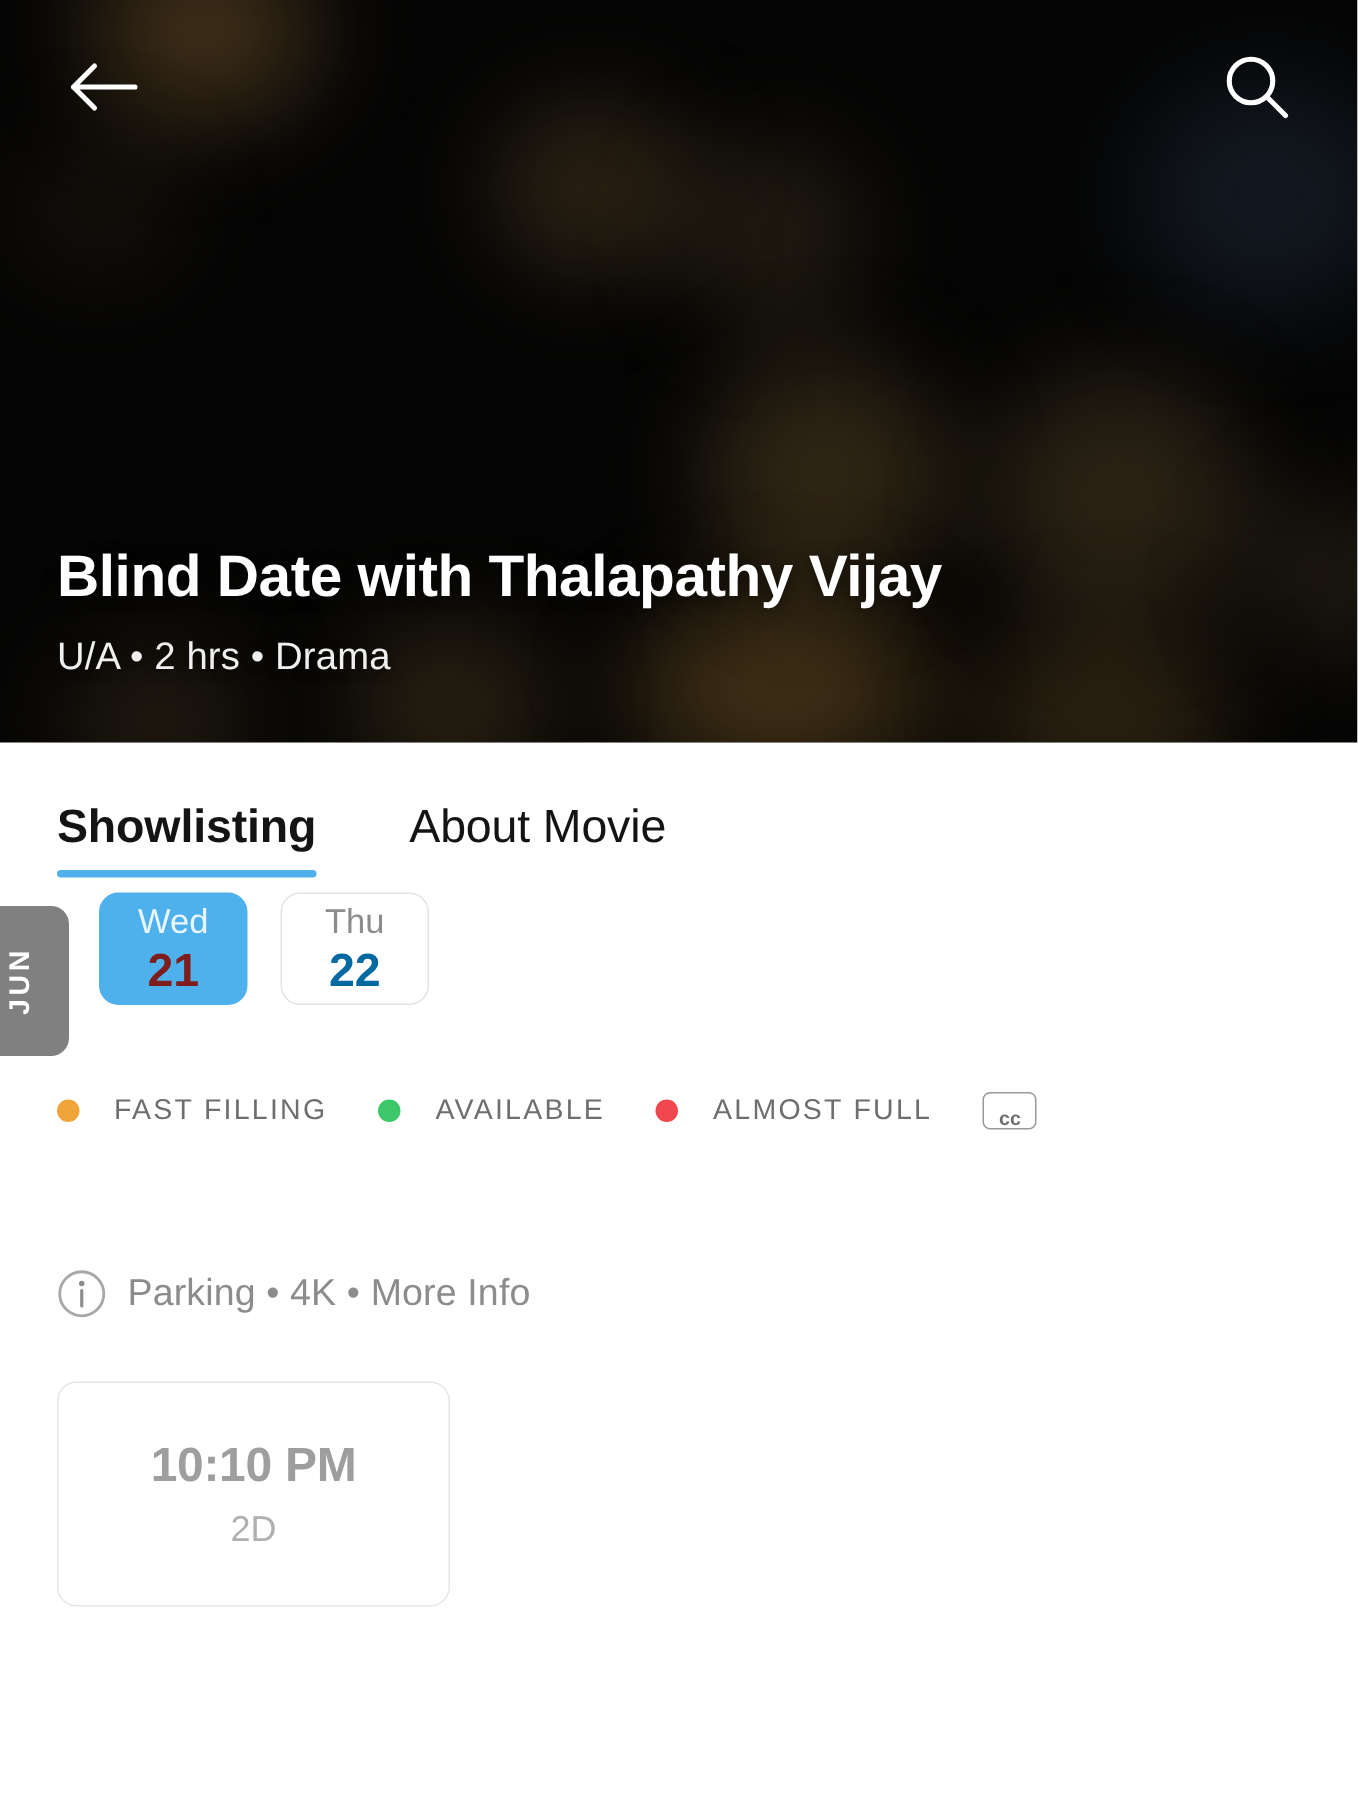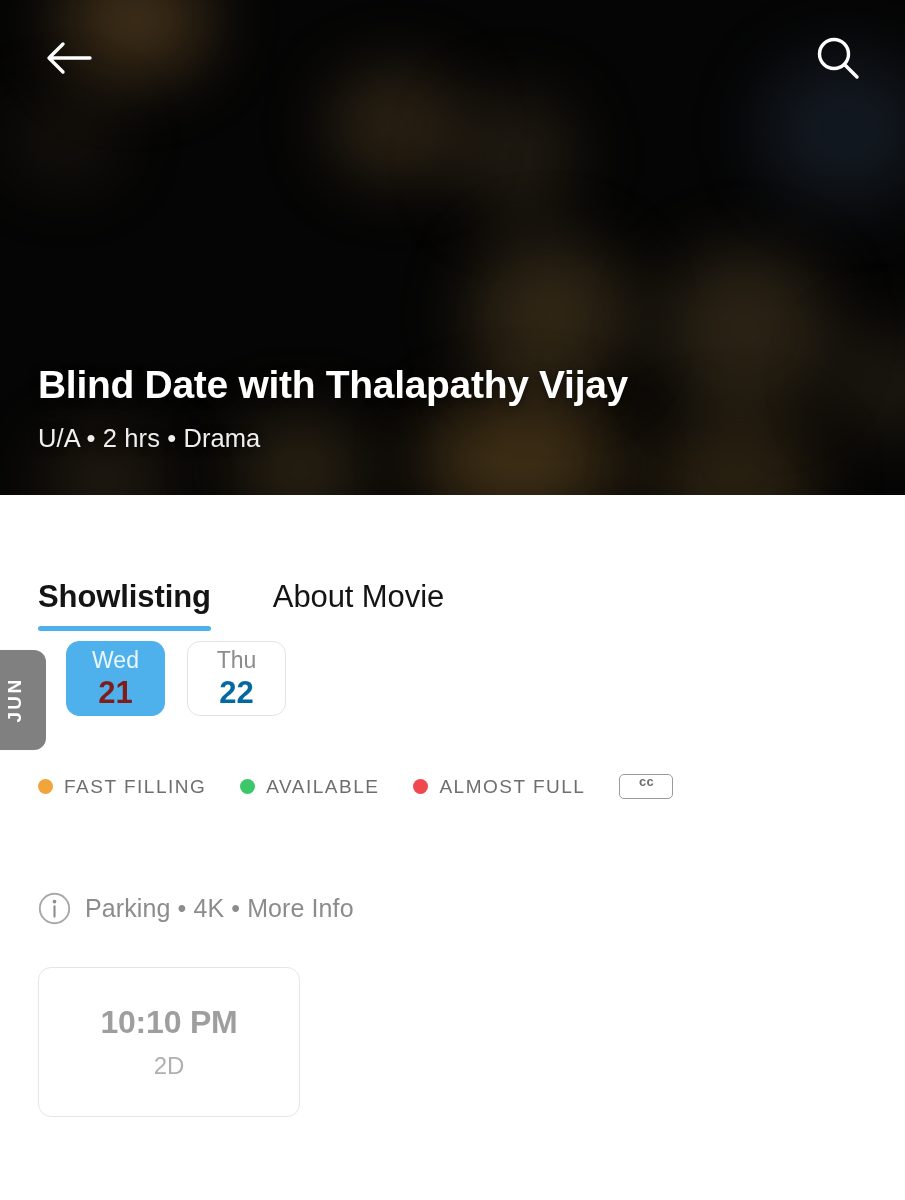--- a/index.html
+++ b/index.html
@@ -52,21 +52,21 @@
   }
   .movie-meta {
     margin-top:18px; color:#efefef; font-size:25.5px; font-weight:400;
     letter-spacing:0.1px;
     text-shadow:0 1px 8px rgba(0,0,0,0.5);
   }
 
   
   .tabs { display:flex; align-items:flex-end; padding:38px 0 0 38px; gap:62px; }
   .tab { position:relative; padding-bottom:16px; cursor:pointer; }
-  .tab-label { font-size:31px; color:#141414; letter-spacing:-0.1px;margin-top:46px; }
+  .tab-label { font-size:31px; color:#141414; letter-spacing:-0.1px; }
   .tab.active .tab-label { font-weight:700; }
   .tab-underline {
     position:absolute; left:0; right:0; bottom:0; height:5px;
     background:#4eb1ec; border-radius:3px;
   }
 
   
   .date-strip { position:relative; height:115px; margin-top:10px; }
   .month-tab {
     position:absolute; left:-16px; top:9px;
@@ -89,28 +89,28 @@
   .date-day { font-size:23px; font-weight:400; color:#8c8c8c; line-height:1.25; }
   .date-num { font-size:31px; font-weight:700; color:#0369a1; line-height:1.15; }
   .date-chip.selected .date-day { color:#eaf6fd; }
   .date-chip.selected .date-num { color:#7f1d1d; }
 
   
   .legend {
     display:flex; align-items:center; gap:0;
     padding:18px 0 0 38px;
   }
-  .legend-item { display:flex; align-items:center; margin-right:34px; }
+  .legend-item { display:flex; align-items:center; margin-right:34px;gap:12px; }
   .legend-dot { width:15px; height:15px; border-radius:50%; margin-right:11px; flex:none; }
   .legend-text {
     font-size:19px; color:#6e6e6e; letter-spacing:1.5px; font-weight:400; white-space:nowrap;
   }
   .cc-box {
-    width:54px; height:25px; border:1.7px solid #9a9a9a; border-radius:5px;
-    display:flex; align-items:flex-start; justify-content:center; margin-right:11px; flex:none;
+    width:36px; height:25px; border:1.7px solid #9a9a9a; border-radius:5px;
+    display:flex; align-items:flex-end; justify-content:center; margin-right:11px; flex:none;
   }
   .cc-box span { font-size:13px; font-weight:700; color:#6e6e6e; letter-spacing:0.2px; line-height:1; }
 
   
   .venue { padding:70px 38px 0 38px; }
   .venue-name {
     font-size:31px; font-weight:700; color:#141414; letter-spacing:-0.2px; line-height:1.2;
   }
   .venue-info { display:flex; align-items:center; margin-top:23px; }
   .info-icon { width:33px; height:33px; margin-right:14px; flex:none; }

